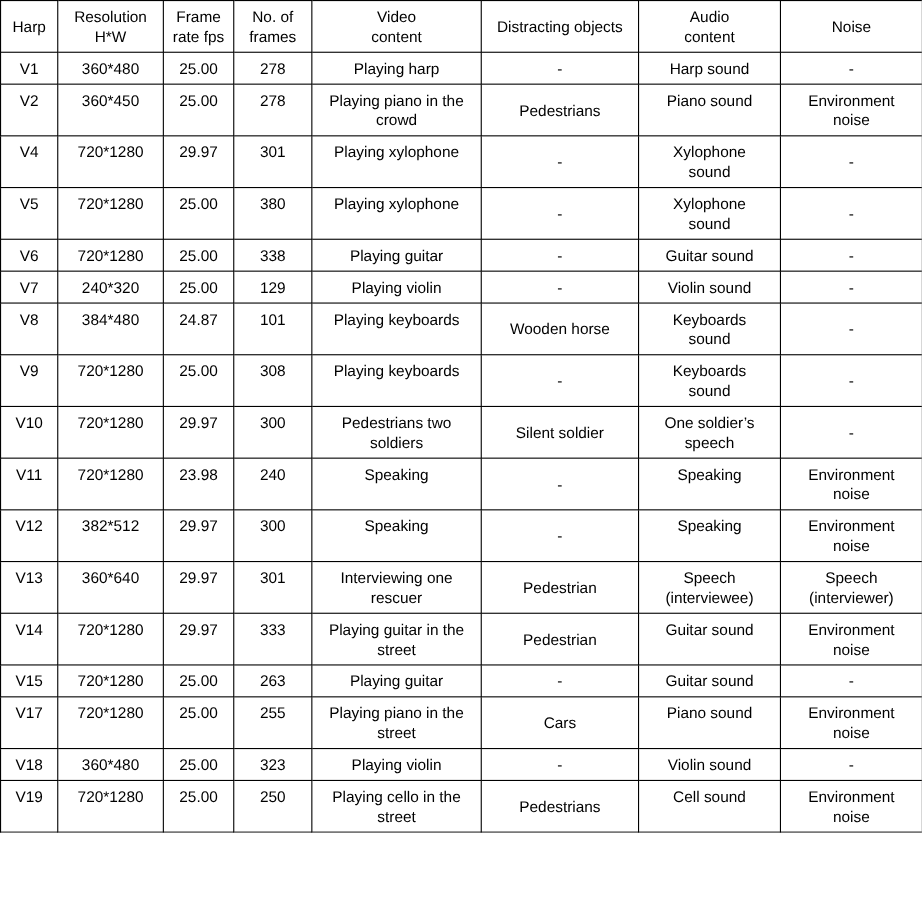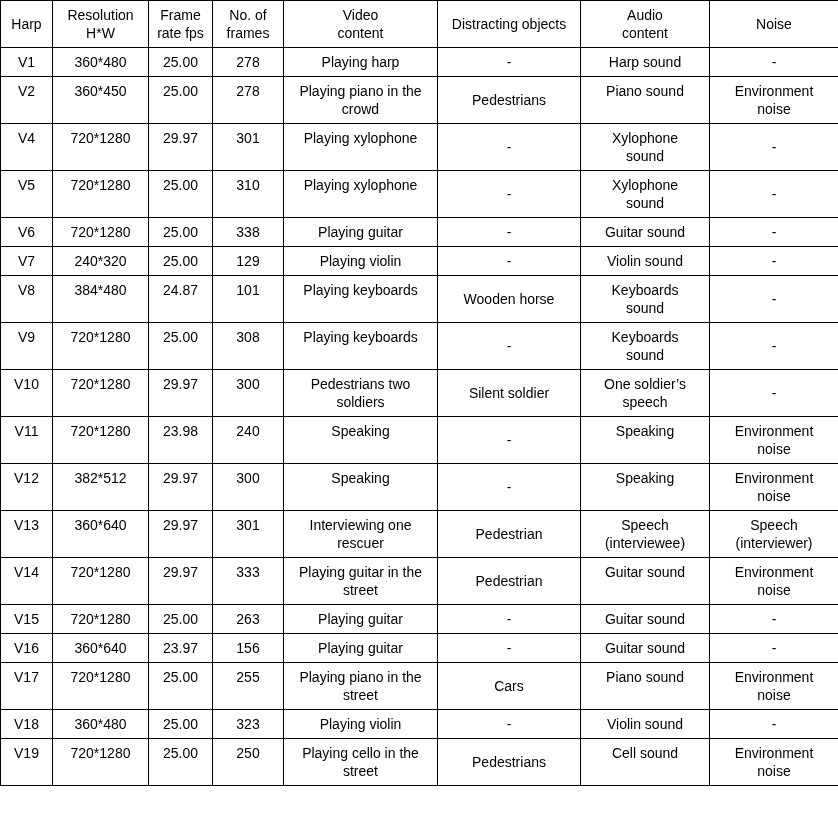--- a/index.html
+++ b/index.html
@@ -104,21 +104,21 @@
           <td class="col-video">Playing xylophone</td>
           <td class="col-distracting dash">-</td>
           <td class="col-audio">Xylophone
 sound</td>
           <td class="col-noise dash">-</td>
         </tr>
         <tr>
           <td class="col-index">V5</td>
           <td class="col-resolution">720*1280</td>
           <td class="col-frame-rate">25.00</td>
-          <td class="col-num-frames">310</td>
+          <td class="col-num-frames">380</td>
           <td class="col-video">Playing xylophone</td>
           <td class="col-distracting dash">-</td>
           <td class="col-audio">Xylophone
 sound</td>
           <td class="col-noise dash">-</td>
         </tr>
         <tr>
           <td class="col-index">V6</td>
           <td class="col-resolution">720*1280</td>
           <td class="col-frame-rate">25.00</td>
@@ -223,30 +223,20 @@
           <td class="col-index">V15</td>
           <td class="col-resolution">720*1280</td>
           <td class="col-frame-rate">25.00</td>
           <td class="col-num-frames">263</td>
           <td class="col-video">Playing guitar</td>
           <td class="col-distracting dash">-</td>
           <td class="col-audio">Guitar sound</td>
           <td class="col-noise dash">-</td>
         </tr>
         <tr>
-          <td class="col-index">V16</td>
-          <td class="col-resolution">360*640</td>
-          <td class="col-frame-rate">23.97</td>
-          <td class="col-num-frames">156</td>
-          <td class="col-video">Playing guitar</td>
-          <td class="col-distracting dash">-</td>
-          <td class="col-audio">Guitar sound</td>
-          <td class="col-noise dash">-</td>
-        </tr>
-        <tr>
           <td class="col-index">V17</td>
           <td class="col-resolution">720*1280</td>
           <td class="col-frame-rate">25.00</td>
           <td class="col-num-frames">255</td>
           <td class="col-video">Playing piano in the
 street</td>
           <td class="col-distracting">Cars</td>
           <td class="col-audio">Piano sound</td>
           <td class="col-noise">Environment
 noise</td>

